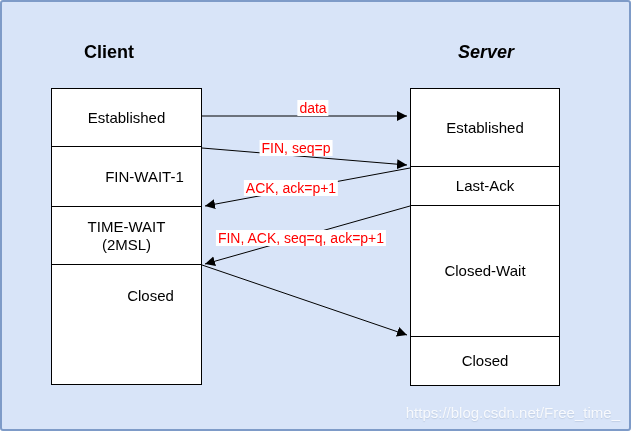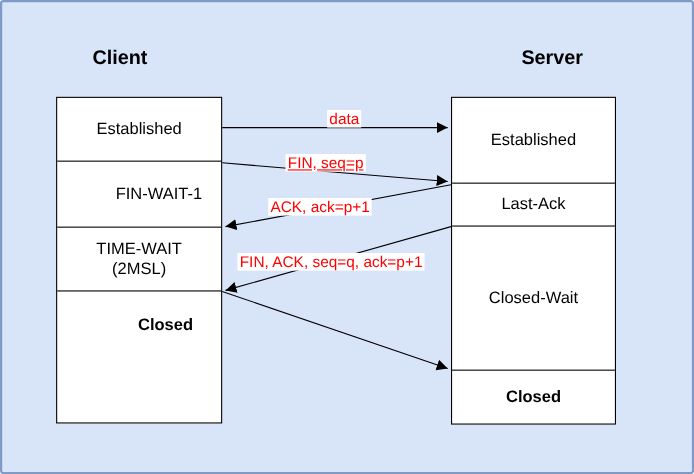--- a/index.html
+++ b/index.html
@@ -18,21 +18,21 @@
 
   .col-title {
     position: absolute;
     font-size: 18px;
     font-weight: bold;
     color: #000;
     line-height: 18px;
     white-space: nowrap;
   }
   #client-title { left: 82px;  top: 41px; }
-  #server-title { left: 472px; top: 41px; }
+  #server-title { left: 456px; top: 41px; font-style: italic; }
 
   .state-col {
     position: absolute;
     background: #ffffff;
     border: 1px solid #000;
     box-sizing: border-box;
     display: flex;
     flex-direction: column;
   }
   #client-col { left: 49px;  top: 86px; width: 151px; height: 297px; }
@@ -44,21 +44,21 @@
     display: flex;
     flex-direction: column;
     align-items: center;
     justify-content: center;
     font-size: 15px;
     color: #000;
     text-align: center;
     line-height: 18px;
     flex: none;
   }
-  .state-row:last-child { border-bottom: none; font-weight: bold; }
+  .state-row:last-child { border-bottom: none; }
 
   #client-col .state-row:nth-child(1) { height: 58px; }
   #client-col .state-row:nth-child(2) { height: 60px; padding-left: 36px; }
   #client-col .state-row:nth-child(3) { height: 58px; }
   #client-col .state-row:nth-child(4) { height: 61px; padding-left: 48px; }
   #client-col .state-row:nth-child(5) { height: 58px; }
 
   #server-col .state-row:nth-child(1) { height: 78px; }
   #server-col .state-row:nth-child(2) { height: 39px; }
   #server-col .state-row:nth-child(3) { height: 131px; }
@@ -75,21 +75,21 @@
     position: absolute;
     transform: translate(-50%, -50%);
     background: #ffffff;
     color: #ff0000;
     font-size: 14px;
     line-height: 16px;
     padding: 0 2px;
     white-space: nowrap;
   }
   #msg-0 { left: 311px; top: 106px; }
-  #msg-1 { left: 294px; top: 146px; text-decoration: underline; }
+  #msg-1 { left: 294px; top: 146px; }
   #msg-2 { left: 289px; top: 186px; }
   #msg-3 { left: 299px; top: 236px; }
   #msg-4 { left: 291px; top: 296px; }
 
   .watermark {
     position: absolute;
     right: 9px;
     top: 402px;
     font-size: 15px;
     color: rgba(255,255,255,0.85);
@@ -148,14 +148,15 @@
     <line x1="408" y1="166" x2="203" y2="204" stroke="#000" stroke-width="1" marker-end="url(#arrowhead)"></line>
     <line x1="408" y1="204" x2="203" y2="262" stroke="#000" stroke-width="1" marker-end="url(#arrowhead)"></line>
     <line x1="200" y1="263" x2="405" y2="333" stroke="#000" stroke-width="1" marker-end="url(#arrowhead)"></line>
   </svg>
 
   <div class="msg-label" id="msg-0">data</div>
   <div class="msg-label" id="msg-1">FIN, seq=p</div>
   <div class="msg-label" id="msg-2">ACK, ack=p+1</div>
   <div class="msg-label" id="msg-3">FIN, ACK, seq=q, ack=p+1</div>
 
+  <div class="watermark">https://blog.csdn.net/Free_time_</div>
 
 </div>
 
 </body></html>

